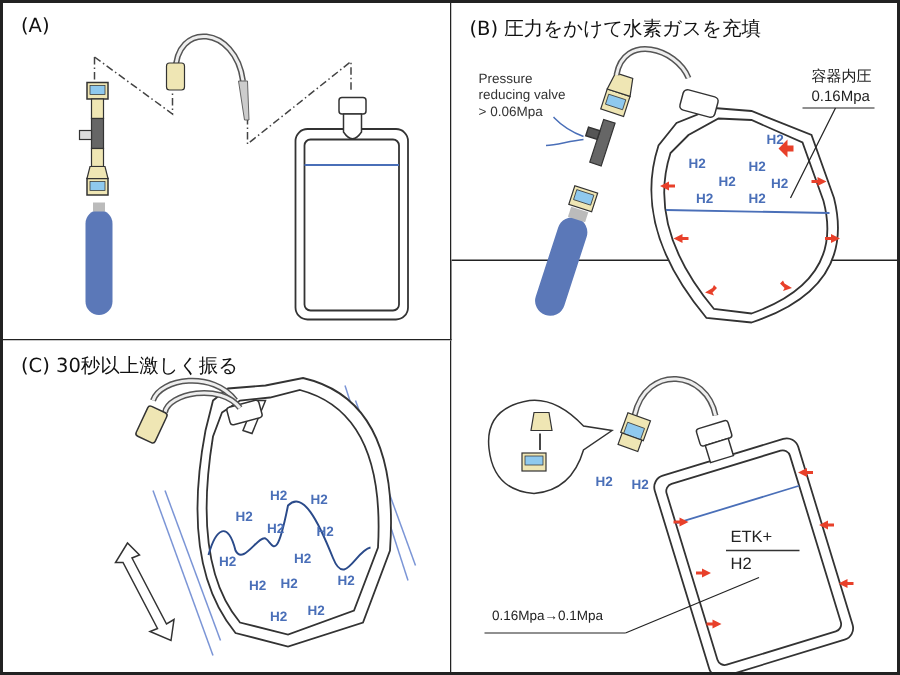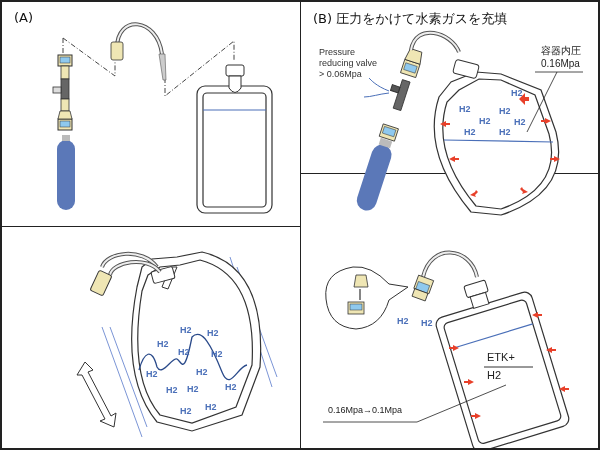--- a/index.html
+++ b/index.html
@@ -107,20 +107,21 @@
         <path d="M145,125 l-6,-3 l6,-3 l0,2 l4,0 l0,2 l-4,0 z"></path>
         <path d="M253,160 l6,-3 l-6,-3 l0,2 l-4,0 l0,2 l4,0 z"></path>
         <path d="M154,160 l-6,-3 l6,-3 l0,2 l4,0 l0,2 l-4,0 z"></path>
         <path d="M174,190 l-5,3 l6,2 l-1,-2 l3,-3 l-2,-2 z"></path>
         <path d="M222,187 l5,3 l-6,2 l1,-2 l-3,-3 l2,-2 z"></path>
       </g>
     </svg>
   </div>
 
   <div class="panel" id="pC">
+    <div class="ptitle">(C) 30秒以上激しく振る</div>
     <svg width="299" height="221" viewBox="0 0 299 221">
 
       <g stroke="#7b95d6" stroke-width="1">
         <line x1="100" y1="100" x2="140" y2="210"></line>
         <line x1="108" y1="100" x2="145" y2="200"></line>
         <line x1="228" y1="30" x2="270" y2="160"></line>
         <line x1="235" y1="40" x2="275" y2="150"></line>
       </g>
 
       <path d="M83,135 L75,148 L80,148 L103,192 L98,194 L112,200 L114,186 L109,189 L86,145 L91,143 Z" fill="#fff" stroke="#333" stroke-width="1"></path>

